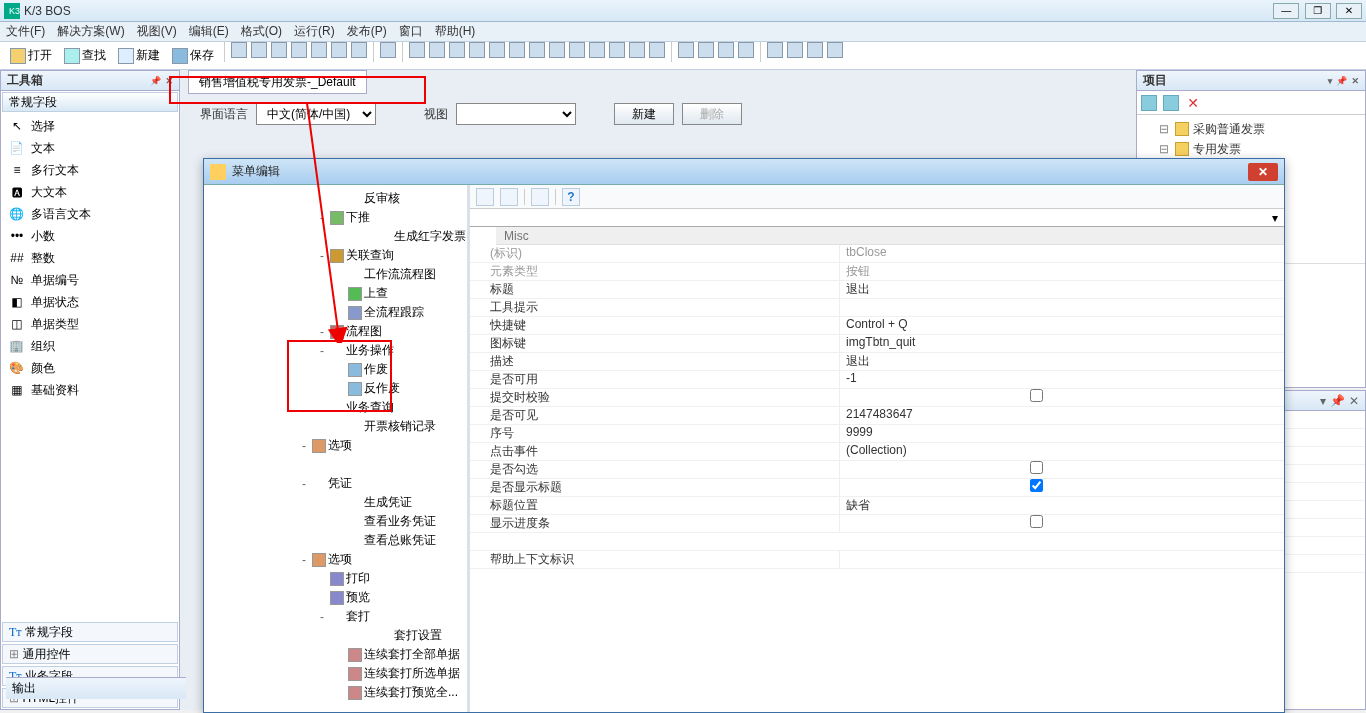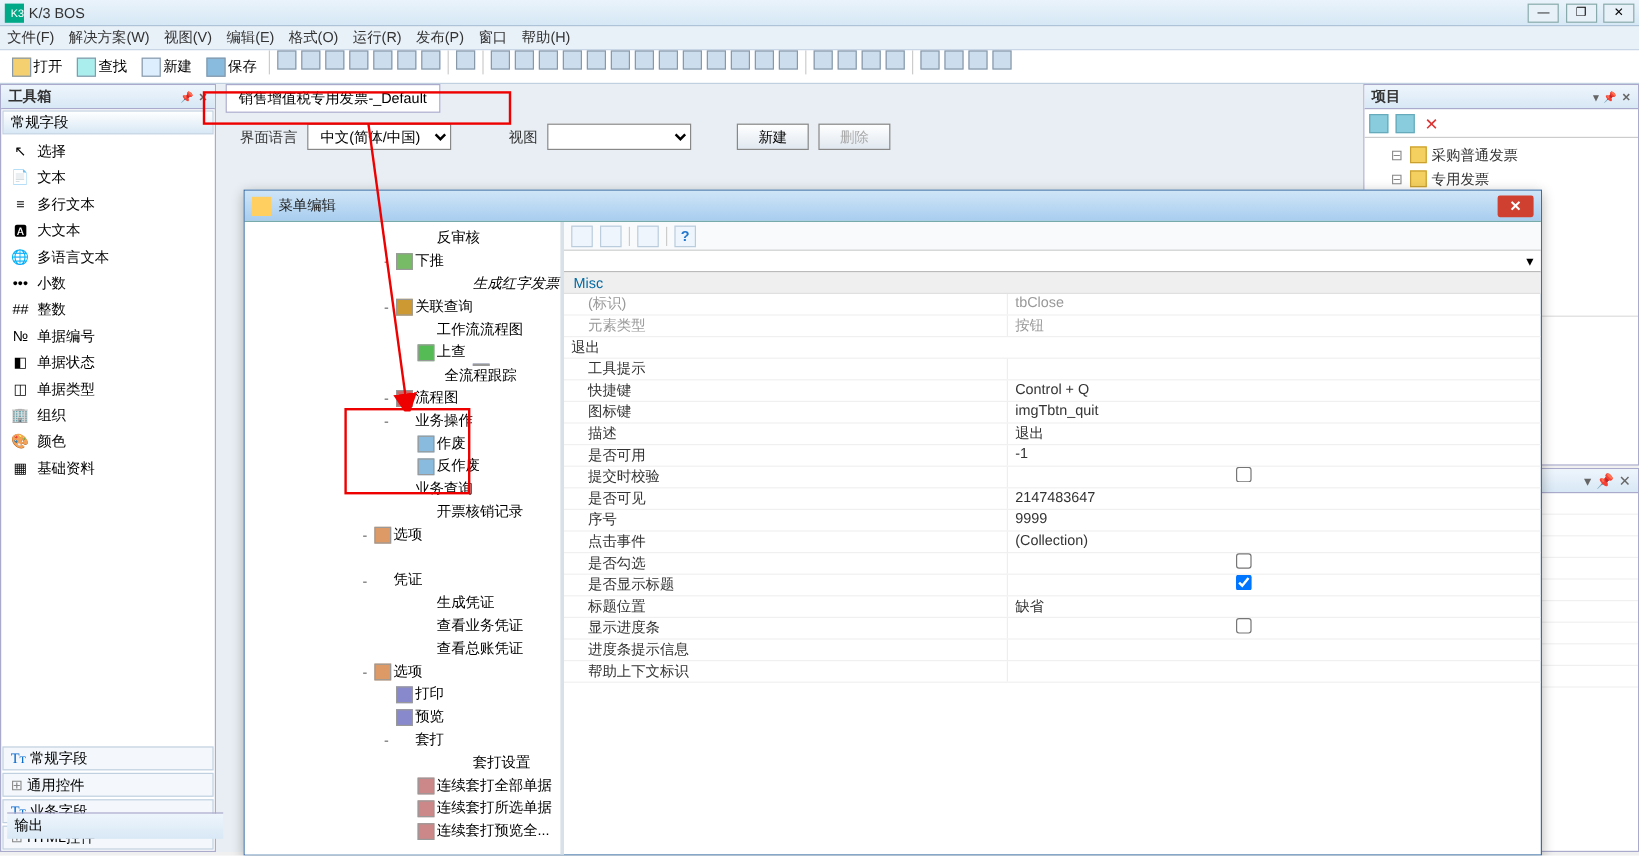--- a/index.html
+++ b/index.html
@@ -58,21 +58,21 @@
 .dlg-tree .node { display:flex; align-items:center; height:19px; white-space:nowrap;margin-left:40px;}
 .dlg-tree .exp { width:12px; text-align:center; color:#666; display:inline-block;}
 .dlg-tree .nico { width:14px; height:14px; display:inline-block; margin:0 2px;}
 .dlg-right { flex:1; display:flex; flex-direction:column;}
 .dlg-tb { height:24px; border-bottom:1px solid #ccc; display:flex; align-items:center; padding:0 6px; gap:6px; background:#f8fafc;}
 .dlg-tb .btn { width:18px; height:18px; border:1px solid #bcd; background:#eef5fc; display:inline-block;}
 .prop-grid { flex:1; overflow:auto;}
 .prop-cat { height:18px; display:flex; align-items:center; gap:4px; border-bottom:1px solid #aaa; padding-left:2px; background:#fff;}
 .prop-cat .dd { flex:1;}
 .prop-cat .arrow { margin-left:auto; padding:0 6px;}
-.cat-hdr { height:18px; background:#efefef; padding-left:8px; line-height:18px; color:#0369a1; border-bottom:1px solid #e0e0e0;}
+.cat-hdr { height:18px; background:#efefef; padding-left:8px; line-height:18px; color:#737373; border-bottom:1px solid #e0e0e0;margin-left:26px;}
 .prop-row { height:18px; display:flex; border-bottom:1px solid #f0f0f0;}
 .prop-row .k { width:370px; padding-left:20px; color:#333; border-right:1px solid #eee;}
 .prop-row .k.gray { color:#999;}
 .prop-row .v { flex:1; padding-left:6px; color:#333;}
 .prop-row .v.gray { color:#999;}
 .prop-row .v input[type=checkbox]{ margin-left:184px;}
 .props-right { border:1px solid #aac; background:#fff; height:320px; overflow:hidden;}
 .props-right .panel-hdr2 { height:20px; background:linear-gradient(#eef5fc,#d8e8f5); display:flex; align-items:center; padding:0 6px; border-bottom:1px solid #aac;}
 .props-right .panel-hdr2 .btns { margin-left:auto; display:flex; gap:4px; font-size:9px; color:#666;}
 .prow { height:18px; display:flex; border-bottom:1px solid #f0f0f0; font-size:11px;}
@@ -381,41 +381,41 @@
         <div class="node" style="padding-left: 90px;">
           <span class="exp"></span>
           <span class="nico"></span>
           <span>反审核</span>
         </div>
         <div class="node" style="padding-left: 72px;">
           <span class="exp">-</span>
           <span class="nico" style="background:#7b6;border:1px solid #999"></span>
           <span>下推</span>
         </div>
-        <div class="node" style="padding-left: 120px; font-style: italic;">
+        <div class="node" style="padding-left: 120px;">
           <span class="exp"></span>
           <span class="nico"></span>
           <span>生成红字发票</span>
         </div>
         <div class="node" style="padding-left: 72px;">
           <span class="exp">-</span>
           <span class="nico" style="background:#c93;border:1px solid #999"></span>
           <span>关联查询</span>
         </div>
         <div class="node" style="padding-left: 90px;">
           <span class="exp"></span>
           <span class="nico"></span>
           <span>工作流流程图</span>
         </div>
         <div class="node" style="padding-left: 90px;">
           <span class="exp"></span>
           <span class="nico" style="background:#5b5;border:1px solid #999"></span>
           <span>上查</span>
         </div>
-        <div class="node" style="padding-left: 90px; flex-direction: column;">
+        <div class="node" style="padding-left: 90px;">
           <span class="exp"></span>
           <span class="nico" style="background:#89c;border:1px solid #999"></span>
           <span>全流程跟踪</span>
         </div>
         <div class="node" style="padding-left: 72px;">
           <span class="exp">-</span>
           <span class="nico" style="background:#c66;border:1px solid #999"></span>
           <span>流程图</span>
         </div>
         <div class="node" style="padding-left: 72px;">
@@ -532,20 +532,21 @@
         <div id="prop-rows">
             <div class="prop-row">
               <div class="k gray">(标识)</div>
               <div class="v gray">tbClose</div>
             </div>
             <div class="prop-row">
               <div class="k gray">元素类型</div>
               <div class="v gray">按钮</div>
             </div>
             <div class="prop-row">
+              <div class="k ">标题</div>
               <div class="v ">退出</div>
             </div>
             <div class="prop-row">
               <div class="k ">工具提示</div>
               <div class="v "></div>
             </div>
             <div class="prop-row">
               <div class="k ">快捷键</div>
               <div class="v ">Control + Q</div>
             </div>
@@ -587,21 +588,20 @@
             </div>
             <div class="prop-row">
               <div class="k ">标题位置</div>
               <div class="v ">缺省</div>
             </div>
             <div class="prop-row">
               <div class="k ">显示进度条</div>
               <div class="v "><input type="checkbox" style=""></div>
             </div>
             <div class="prop-row">
-              <div class="k ">进度条提示信息</div>
               <div class="v "></div>
             </div>
             <div class="prop-row">
               <div class="k ">帮助上下文标识</div>
               <div class="v "></div>
             </div>
           </div>
       </div>
     </div>
   </div>

